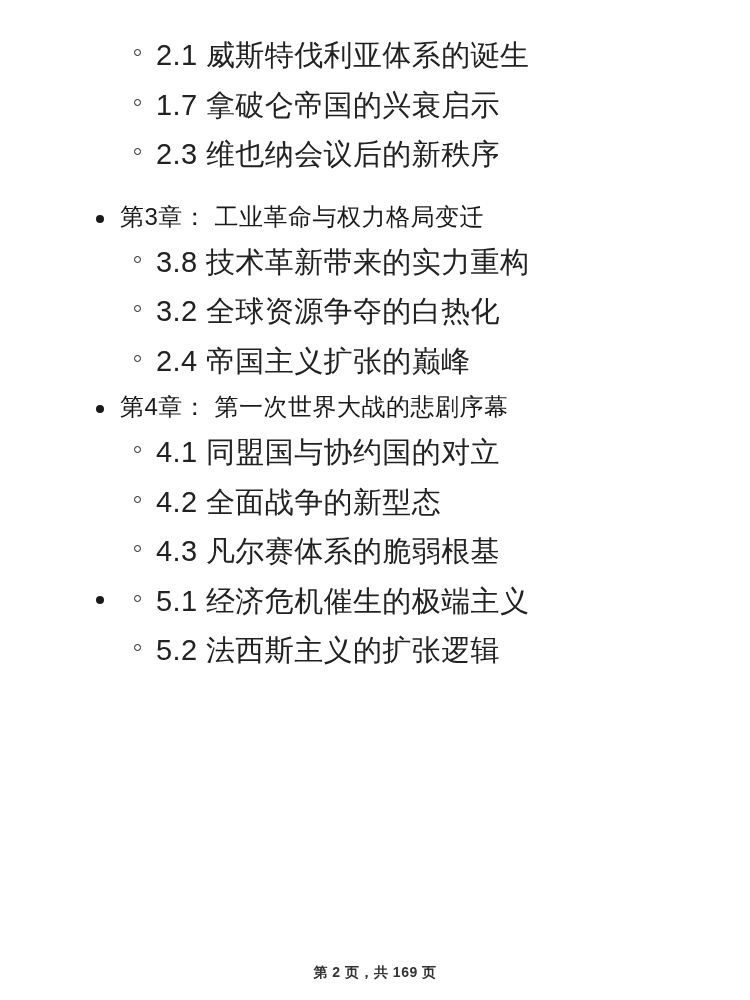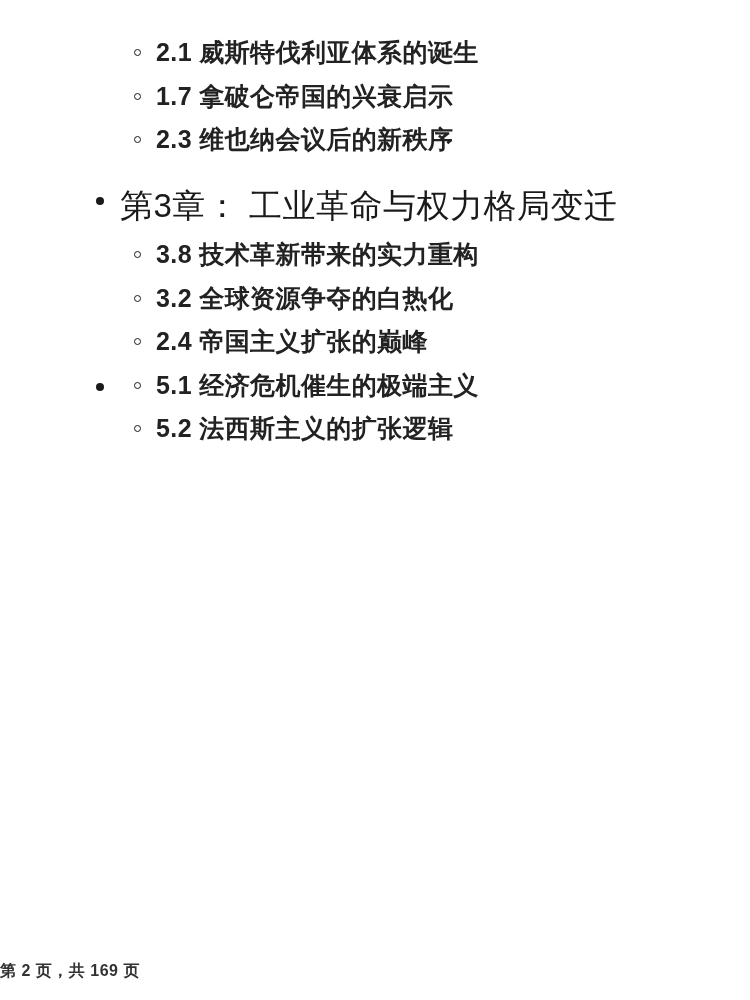--- a/index.html
+++ b/index.html
@@ -25,44 +25,43 @@
   ul.outline {
     list-style: none;
     margin: 0;
     padding: 0;
   }
   
   li.lvl1 {
     position: relative;
     padding-left: 60px;
     margin: 0 0 6px 0;
-    font-size: 33px;
+    font-size: 24px;
     line-height: 1.5;
     letter-spacing: 0.5px;
     color: #1a1a1a;
   }
   li.lvl1 > .bullet {
     position: absolute;
     left: 36px;
     top: 16px;
     width: 8px;
     height: 8px;
     border-radius: 50%;
     background: #1a1a1a;
   }
   
   li.lvl2 {
     position: relative;
     padding-left: 96px;
     margin: 0 0 6px 0;
-    font-size: 25px;
+    font-size: 29px;
     line-height: 1.5;
     letter-spacing: 0.4px;
     color: #222222;
-    font-weight: bold;
   }
   li.lvl2 > .bullet {
     position: absolute;
     left: 74px;
     top: 15px;
     width: 7px;
     height: 7px;
     border-radius: 50%;
     border: 1.6px solid #1a1a1a;
     background: transparent;
@@ -72,21 +71,22 @@
     margin-bottom: 16px;
   }
   .group.first {
     margin-bottom: 22px;
   }
   .footer {
     position: absolute;
     left: 0;
     right: 0;
     bottom: 18px;
-    font-size: 16px;
+    text-align: center;
+    font-size: 14px;
     font-weight: bold;
     color: #333333;
     letter-spacing: 0.5px;
   }
 </style>
 </head>
 <body>
 
 <div class="page">
 
@@ -117,20 +117,38 @@
     <li class="lvl2">
       <span class="bullet"></span>
       <span>3.2 全球资源争夺的白热化</span>
     </li>
     <li class="lvl2">
       <span class="bullet"></span>
       <span>2.4 帝国主义扩张的巅峰</span>
     </li>
   </ul>
 
+  <ul class="outline group">
+    <li class="lvl1">
+      <span class="bullet"></span>
+      <span class="chapter-text">第4章： 第一次世界大战的悲剧序幕</span>
+    </li>
+    <li class="lvl2">
+      <span class="bullet"></span>
+      <span>4.1 同盟国与协约国的对立</span>
+    </li>
+    <li class="lvl2">
+      <span class="bullet"></span>
+      <span>4.2 全面战争的新型态</span>
+    </li>
+    <li class="lvl2">
+      <span class="bullet"></span>
+      <span>4.3 凡尔赛体系的脆弱根基</span>
+    </li>
+  </ul>
 
   <ul class="outline group">
     <li class="lvl1">
       <span class="bullet"></span>
     </li>
     <li class="lvl2">
       <span class="bullet"></span>
       <span>5.1 经济危机催生的极端主义</span>
     </li>
     <li class="lvl2">

